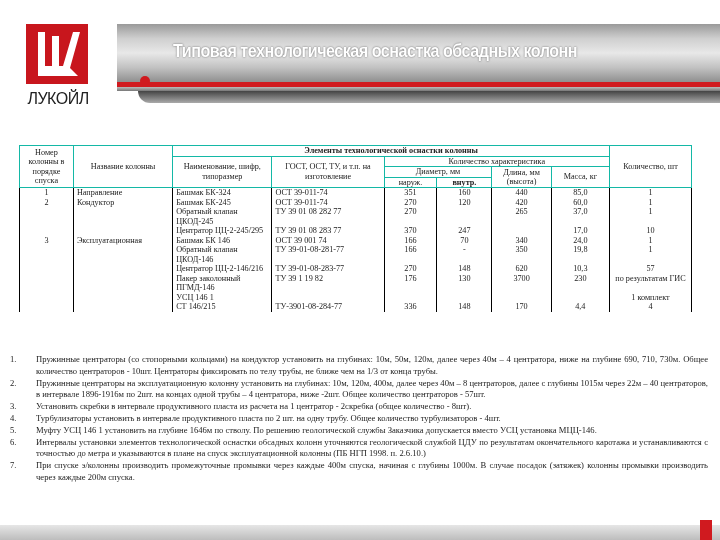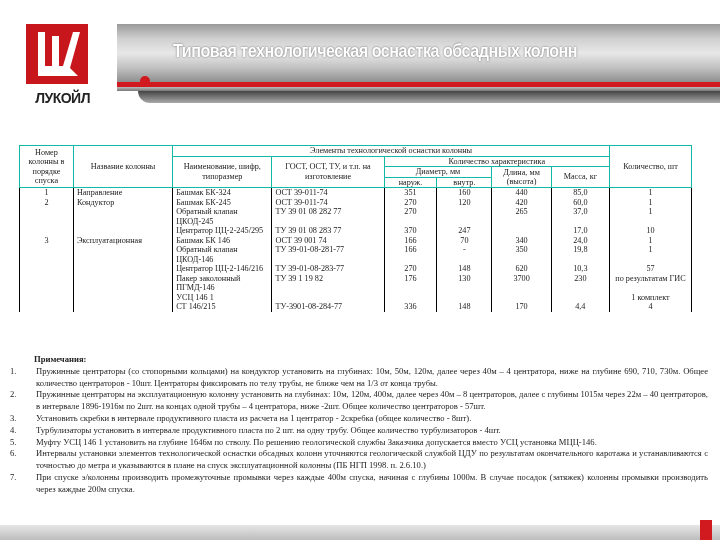--- a/index.html
+++ b/index.html
@@ -1,32 +1,32 @@
 <!DOCTYPE html>
 <html><head>
 <meta charset="utf-8">
 <style>
   html, body { margin:0; padding:0; }
   body { width:720px; height:540px; position:relative; overflow:hidden; background:#ffffff; font-family:"Liberation Serif", serif; color:#222; }
   .slogan { position:absolute; right:14px; top:6px; font-family:"Liberation Sans", sans-serif; font-style:italic; font-size:10px; color:#9a9a9a; letter-spacing:0.5px;margin-top:39px; }
   .logo { position:absolute; left:26px; top:24px; width:64px; height:90px; }
   .logo-box { width:62px; height:60px; background:#c8161d; position:relative; }
-  .logo-text { font-family:"Liberation Sans", sans-serif; font-weight:bold; font-size:14px; color:#222; text-align:right; margin-top:6px; letter-spacing:-0.5px; }
+  .logo-text { font-family:"Liberation Sans", sans-serif; font-weight:normal; font-size:16px; color:#222; text-align:center; margin-top:6px; letter-spacing:-0.5px; }
   .banner { position:absolute; left:117px; top:24px; width:603px; height:58px; background:linear-gradient(180deg,#9a9a9a 0%,#cfcfcf 25%,#e8e8e8 50%,#c2c2c2 75%,#8f8f8f 100%); }
   .banner-title { position:absolute; left:56px; top:16px; font-family:"Liberation Sans", sans-serif; font-weight:bold; font-size:19px; color:#fff; letter-spacing:-0.6px; transform:scaleX(0.85); transform-origin:left; text-shadow:0 0 2px #555; white-space:nowrap; }
   .red-line { position:absolute; left:117px; top:82px; width:603px; height:5px; background:#d01a1f; }
   .red-dot { position:absolute; left:140px; top:76px; width:10px; height:10px; border-radius:50%; background:#d01a1f; }
   .grey-line { position:absolute; left:117px; top:87px; width:603px; height:4px; background:linear-gradient(#bbb,#777); }
   .dark-bar { position:absolute; left:138px; top:91px; width:582px; height:12px; background:linear-gradient(#444,#aaa); border-radius:0 0 0 12px; }
   .footer { position:absolute; left:0; top:525px; width:720px; height:15px; background:linear-gradient(#e6e6e6,#bdbdbd); }
   .footer-red { position:absolute; right:8px; top:520px; width:12px; height:20px; background:#d01a1f; }
   table.spec { position:absolute; left:19px; top:145px; width:673px; border-collapse:collapse; font-size:8.2px; line-height:9.5px; }
   table.spec td, table.spec th { border-left:1px solid #000; border-right:1px solid #000; padding:0 3px; vertical-align:top; font-weight:normal; }
   table.spec thead th { border:1px solid #14b8a6; text-align:center; vertical-align:middle; }
-  table.spec thead th.bold { font-weight:normal; }
+  table.spec thead th.bold { font-weight:bold; }
   .c { text-align:center; }
   .notes { position:absolute; left:8px; top:354px; width:700px; font-size:8.6px; line-height:11.8px; }
   .notes-title { font-weight:bold; margin-left:26px; }
   .note { display:flex; }
   .note-num { width:26px; flex:none; padding-left:2px; }
   .note-text { flex:1; text-align:justify; }
 </style>
 </head>
 <body>
 
@@ -192,21 +192,20 @@
       <td class="c">336</td>
       <td class="c">148</td>
       <td class="c">170</td>
       <td class="c">4,4</td>
       <td class="c">4</td>
     </tr>
   </tbody>
 </table>
 
 <div class="notes">
-  <div class="notes-title">Примечания:</div>
   <div class="note">
       <span class="note-num">1.</span>
       <span class="note-text">Пружинные центраторы (со стопорными кольцами) на кондуктор установить на глубинах: 10м, 50м, 120м, далее через 40м – 4 центратора, ниже на глубине 690, 710, 730м. Общее количество центраторов - 10шт. Центраторы фиксировать по телу трубы, не ближе чем на 1/3 от конца трубы.</span>
     </div>
   <div class="note">
       <span class="note-num">2.</span>
       <span class="note-text">Пружинные центраторы на эксплуатационную колонну установить на глубинах: 10м, 120м, 400м, далее через 40м – 8 центраторов, далее с глубины 1015м через 22м – 40 центраторов, в интервале 1896-1916м по 2шт. на концах одной трубы – 4 центратора, ниже -2шт. Общее количество центраторов - 57шт.</span>
     </div>
   <div class="note">
       <span class="note-num">3.</span>

